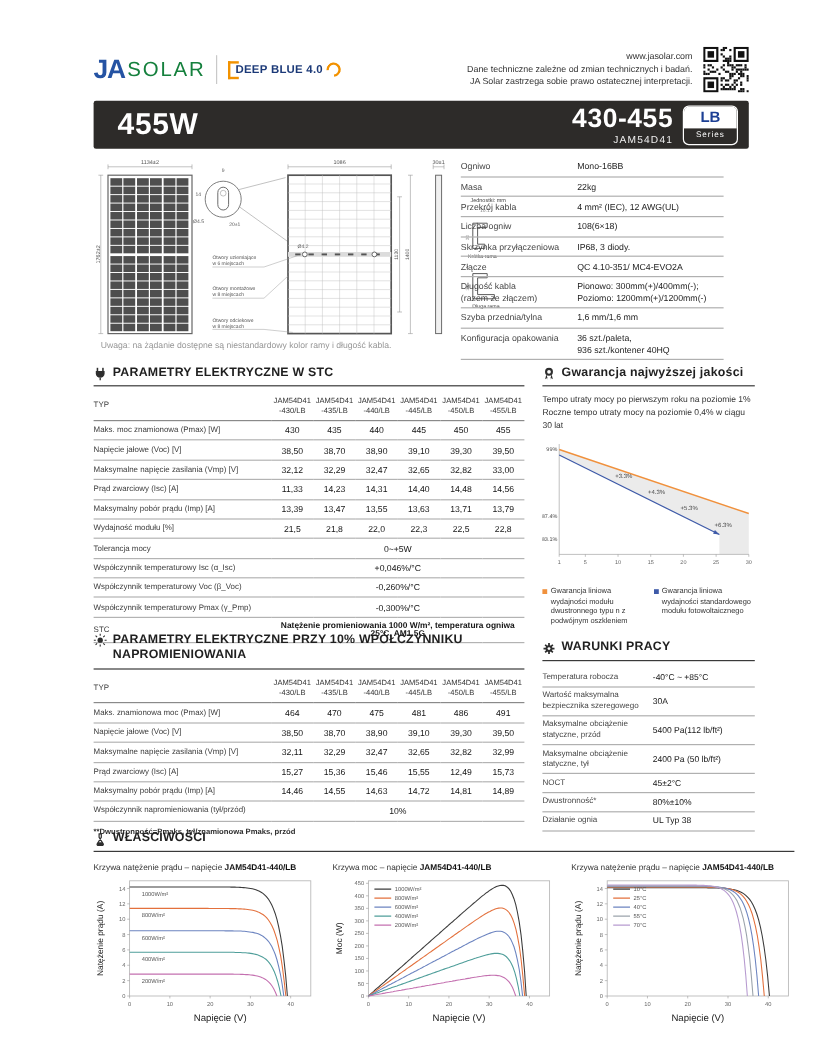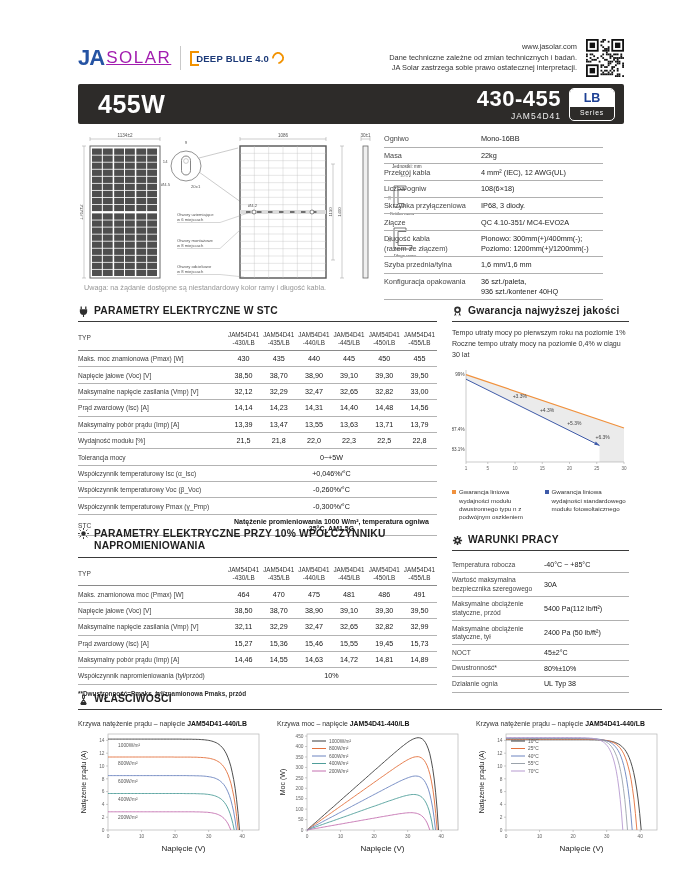--- a/index.html
+++ b/index.html
@@ -3,21 +3,21 @@
 <meta charset="utf-8">
 <style>
   html,body{margin:0;padding:0;background:#fff;}
   body{width:700px;height:869px;overflow:hidden;font-family:"Liberation Sans",sans-serif;}
   .page{position:relative;width:700px;height:869px;background:#fff;}
 
   
   .header{position:absolute;top:36px;left:78px;width:546px;height:44px;display:flex;align-items:center;}
   .logo-group{display:flex;align-items:center;}
   .logo-ja{font-size:22px;font-weight:bold;color:#2553A3;letter-spacing:-1px;}
-  .logo-solar{font-size:17px;color:#a21caf;letter-spacing:1.5px;margin-left:2px;text-decoration:underline;}
+  .logo-solar{font-size:17px;color:#15803d;letter-spacing:1.5px;margin-left:2px;}
   .logo-divider{width:1px;height:24px;background:#c9c9c9;margin:0 9px;}
   .db-wrap{display:flex;align-items:center;}
   .db-frame{position:relative;color:#1C3A78;font-weight:bold;font-size:9.5px;padding:2px 2px 2px 6px;letter-spacing:.2px;}
   .db-frame::before{content:'';position:absolute;left:0;top:0;width:7px;height:calc(100% - 4px);border:2px solid #F29200;border-right:none;}
   .db-swoosh{width:8px;height:8px;border:2px solid #F29200;border-bottom-color:transparent;border-radius:50%;transform:rotate(40deg);margin-left:1px;}
   .header-right{margin-left:auto;display:flex;align-items:center;gap:9px;}
   .header-text{text-align:right;font-size:7.4px;color:#333;line-height:1.45;}
   .qr{width:38px;height:38px;}
 
   
@@ -523,21 +523,21 @@
               <td class="pl">Maksymalne napięcie zasilania (Vmp) [V]</td>
               <td class="pv">32,12</td>
               <td class="pv">32,29</td>
               <td class="pv">32,47</td>
               <td class="pv">32,65</td>
               <td class="pv">32,82</td>
               <td class="pv">33,00</td>
             </tr>
             <tr>
               <td class="pl">Prąd zwarciowy (Isc) [A]</td>
-              <td class="pv">14,14</td>
+              <td class="pv">11,33</td>
               <td class="pv">14,23</td>
               <td class="pv">14,31</td>
               <td class="pv">14,40</td>
               <td class="pv">14,48</td>
               <td class="pv">14,56</td>
             </tr>
             <tr>
               <td class="pl">Maksymalny pobór prądu (Imp) [A]</td>
               <td class="pv">13,39</td>
               <td class="pv">13,47</td>
@@ -703,21 +703,21 @@
               <td class="pv">32,65</td>
               <td class="pv">32,82</td>
               <td class="pv">32,99</td>
             </tr>
             <tr>
               <td class="pl">Prąd zwarciowy (Isc) [A]</td>
               <td class="pv">15,27</td>
               <td class="pv">15,36</td>
               <td class="pv">15,46</td>
               <td class="pv">15,55</td>
-              <td class="pv">19,45</td>
+              <td class="pv">12,49</td>
               <td class="pv">15,73</td>
             </tr>
             <tr>
               <td class="pl">Maksymalny pobór prądu (Imp) [A]</td>
               <td class="pv">14,46</td>
               <td class="pv">14,55</td>
               <td class="pv">14,63</td>
               <td class="pv">14,72</td>
               <td class="pv">14,81</td>
               <td class="pv">14,89</td>

